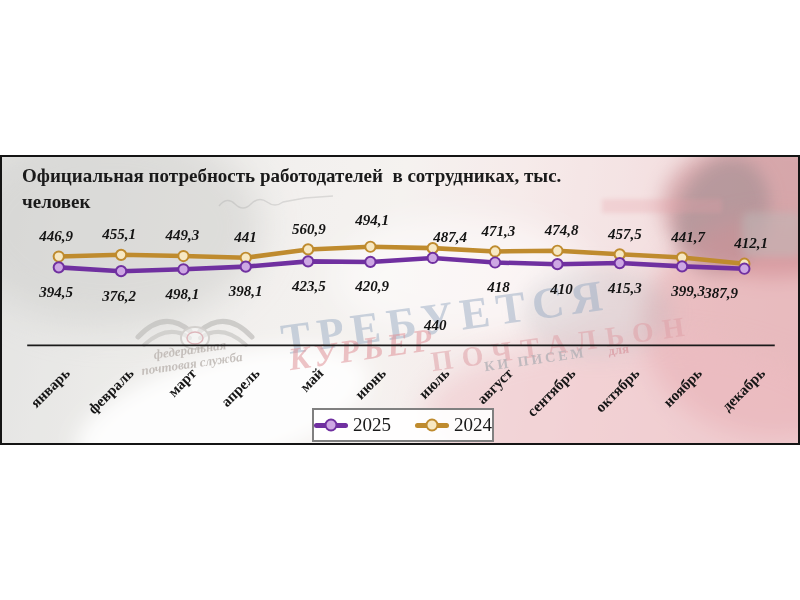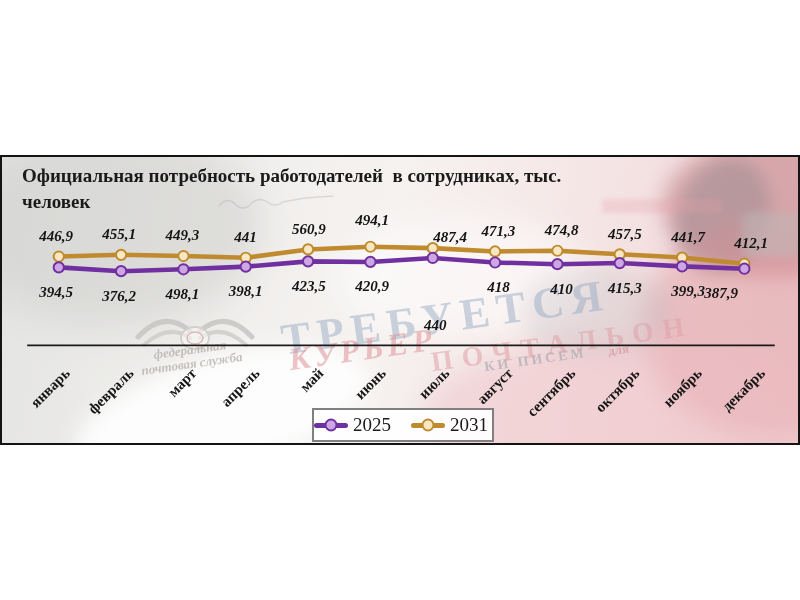--- a/index.html
+++ b/index.html
@@ -42,21 +42,21 @@
   .chart-title{position:absolute;left:20px;right:0;top:6px;
         font-size:19px;font-weight:bold;color:#1a1a1a;white-space:pre-line;line-height:1.35;}
   .plot-svg{position:absolute;left:0;top:0;width:100%;height:100%;}
   .dlabel{position:absolute;transform:translate(-50%,-50%);font-size:15px;font-weight:bold;
         font-style:italic;color:#141414;white-space:nowrap;}
   .month{position:absolute;top:208px;width:0;}
   .month span{position:absolute;right:0;top:0;transform-origin:100% 0;transform:rotate(-45deg);
         white-space:nowrap;font-size:15px;font-weight:bold;color:#161616;}
   .legend{position:absolute;left:310px;top:251px;width:182px;height:34px;
         border:2px solid #808080;box-sizing:border-box;background:rgba(255,255,255,.92);
-        display:flex;align-items:center;justify-content:flex-start;gap:20px;}
+        display:flex;align-items:center;justify-content:space-between;gap:20px;}
   .legend-entry{display:flex;align-items:center;gap:5px;}
   .lsample{position:relative;width:34px;height:5px;border-radius:3px;}
   .lsample .dot{position:absolute;left:50%;top:50%;transform:translate(-50%,-50%);
         width:9px;height:9px;border-radius:50%;border:2px solid;}
   .legend-entry .ltext{font-size:19px;color:#1a1a1a;}
 </style>
 </head>
 <body>
 
 <div class="page">
@@ -198,18 +198,18 @@
       <div class="legend-entry">
         <span class="lsample" id="ls0" style="background: rgb(112, 48, 160);">
             <span class="dot" id="ld0" style="border-color: rgb(112, 48, 160); background: rgb(205, 167, 227);"></span>
           </span>
         <span class="ltext">2025</span>
       </div>
       <div class="legend-entry">
         <span class="lsample" id="ls1" style="background: rgb(191, 139, 46);">
             <span class="dot" id="ld1" style="border-color: rgb(191, 139, 46); background: rgb(247, 232, 195);"></span>
           </span>
-        <span class="ltext">2031</span>
+        <span class="ltext">2024</span>
       </div>
     </div>
 
   </div>
 </div>
 
 </body></html>

